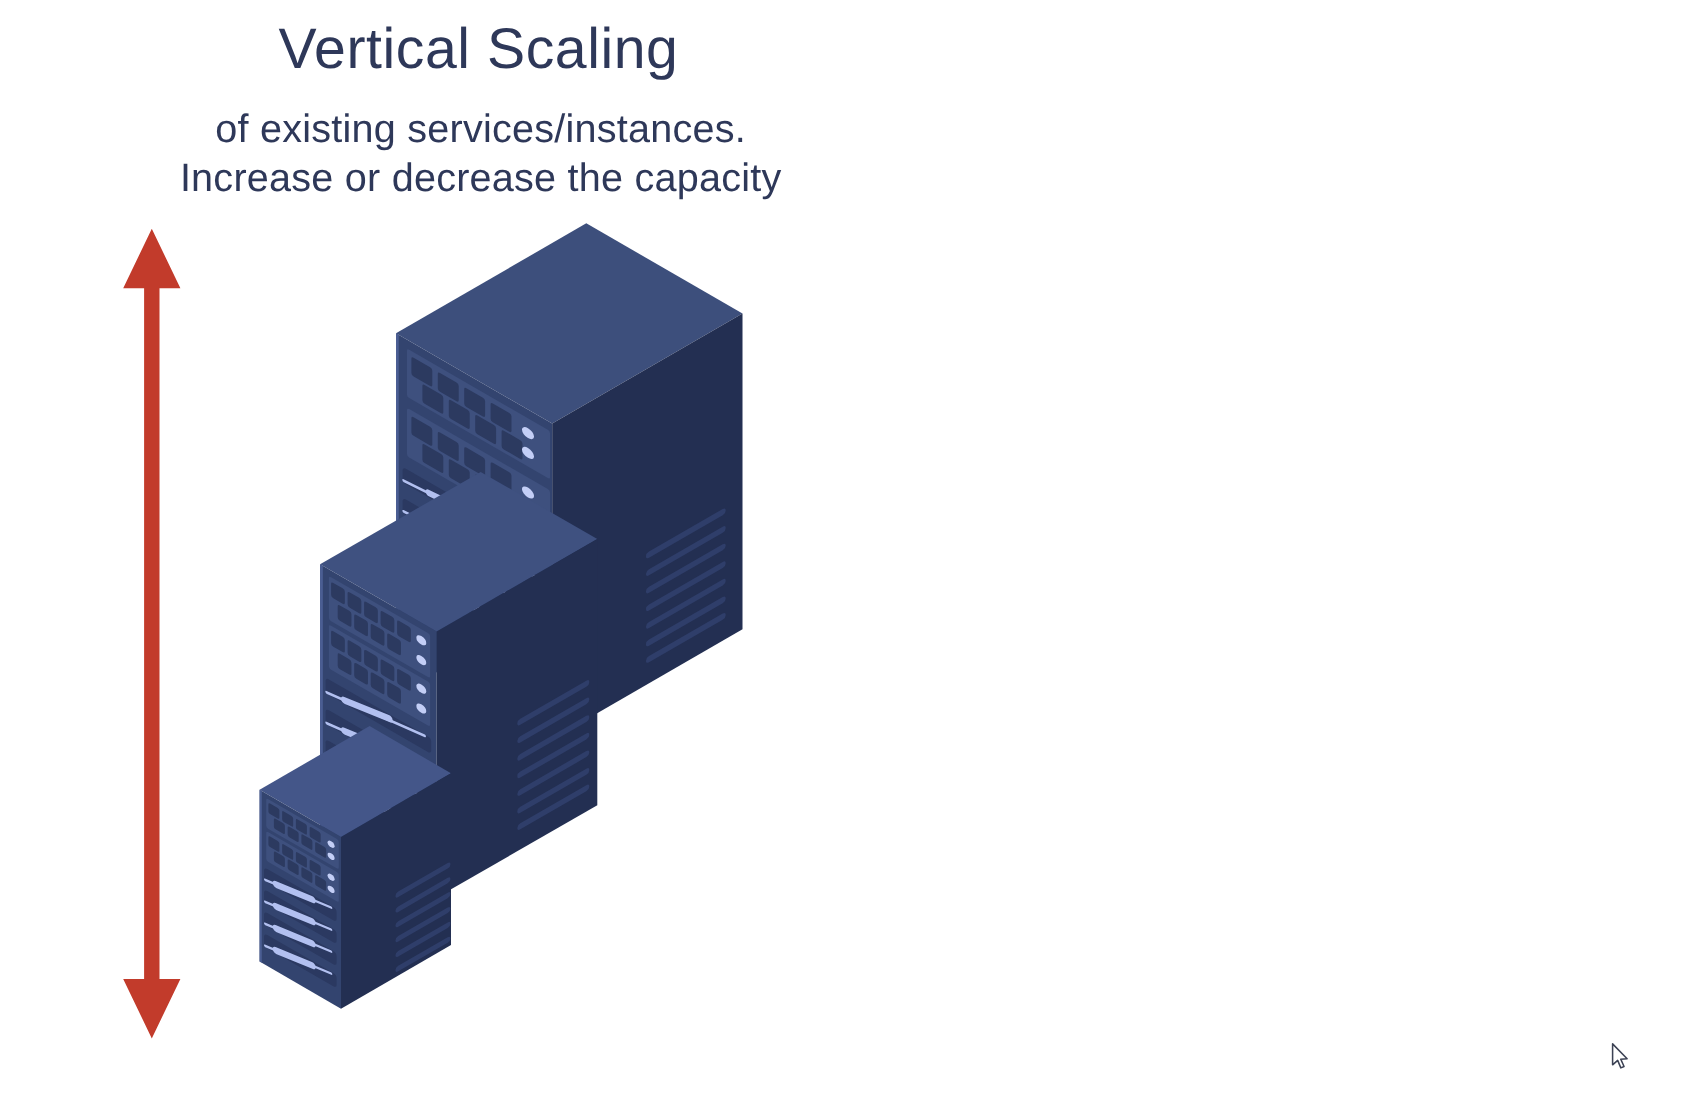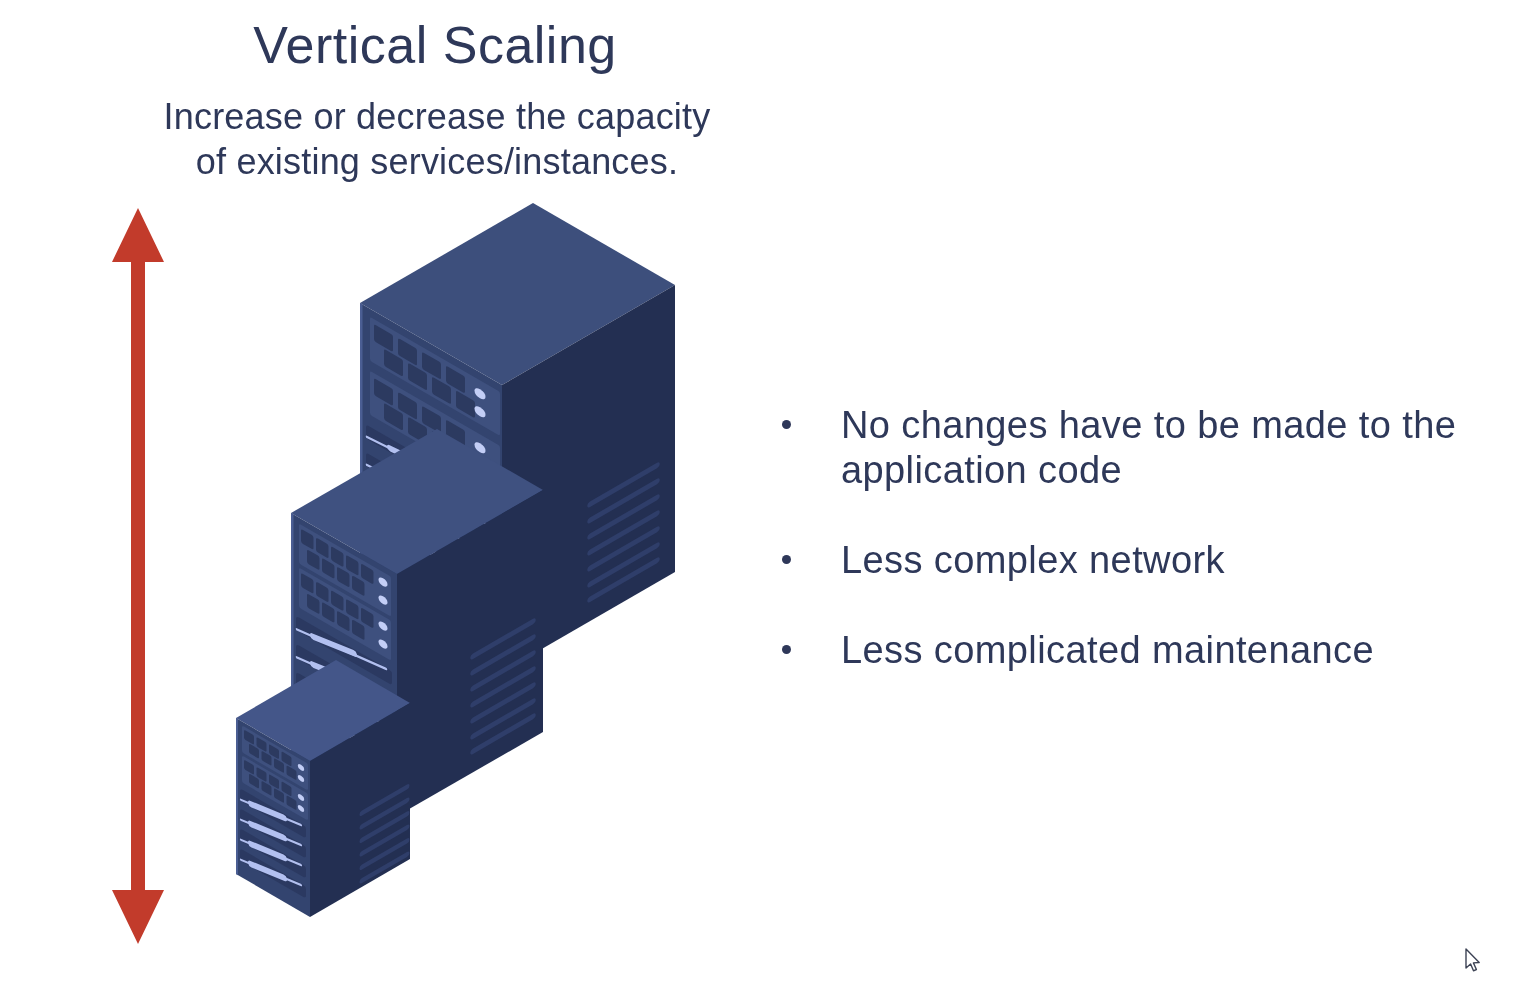--- a/index.html
+++ b/index.html
@@ -56,22 +56,22 @@
   .cursor-wrap{position:absolute;left:1462px;top:947px;width:20px;height:28px;}
 </style>
 </head>
 <body>
 
 <div class="slide">
 
   <div class="title">Vertical Scaling</div>
 
   <div class="subtitle">
+    <div>of existing services/instances.</div>
     <div>Increase or decrease the capacity</div>
-    <div>of existing services/instances.</div>
   </div>
 
   <div class="arrow-wrap">
     <svg width="66" height="752" viewBox="0 0 66 752">
       <polygon class="arrow-shape" points="33,8 59,62 40,62 40,690 59,690 33,744 7,690 26,690 26,62 7,62"></polygon>
     </svg>
   </div>
 
   <div class="servers-wrap">
     <svg width="450" height="730" viewBox="230 195 450 730">
@@ -245,34 +245,20 @@
             <use href="#vtS" y="95.5"></use>
             <use href="#vtS" y="109"></use>
           <use href="#vtS" y="122.5"></use>
             <use href="#vtS" y="136"></use>
             <use href="#vtS" y="149.5"></use>
         </g>
       </g>
     </svg>
   </div>
 
-  <div class="bullets">
-    <div class="bullet">
-      <span class="dot"></span>
-      <span class="label">No changes have to be made to the application code</span>
-    </div>
-    <div class="bullet">
-      <span class="dot"></span>
-      <span class="label">Less complex network</span>
-    </div>
-    <div class="bullet">
-      <span class="dot"></span>
-      <span class="label">Less complicated maintenance</span>
-    </div>
-  </div>
 
   <div class="cursor-wrap">
     <svg width="20" height="28" viewBox="0 0 20 28">
       <path class="cursor-shape" d="M4,2 L4,21 L8.6,17 L11.5,23.8 L14.4,22.5 L11.4,15.9 L17.2,15.5 Z"></path>
     </svg>
   </div>
 
 </div>
 
 </body></html>

